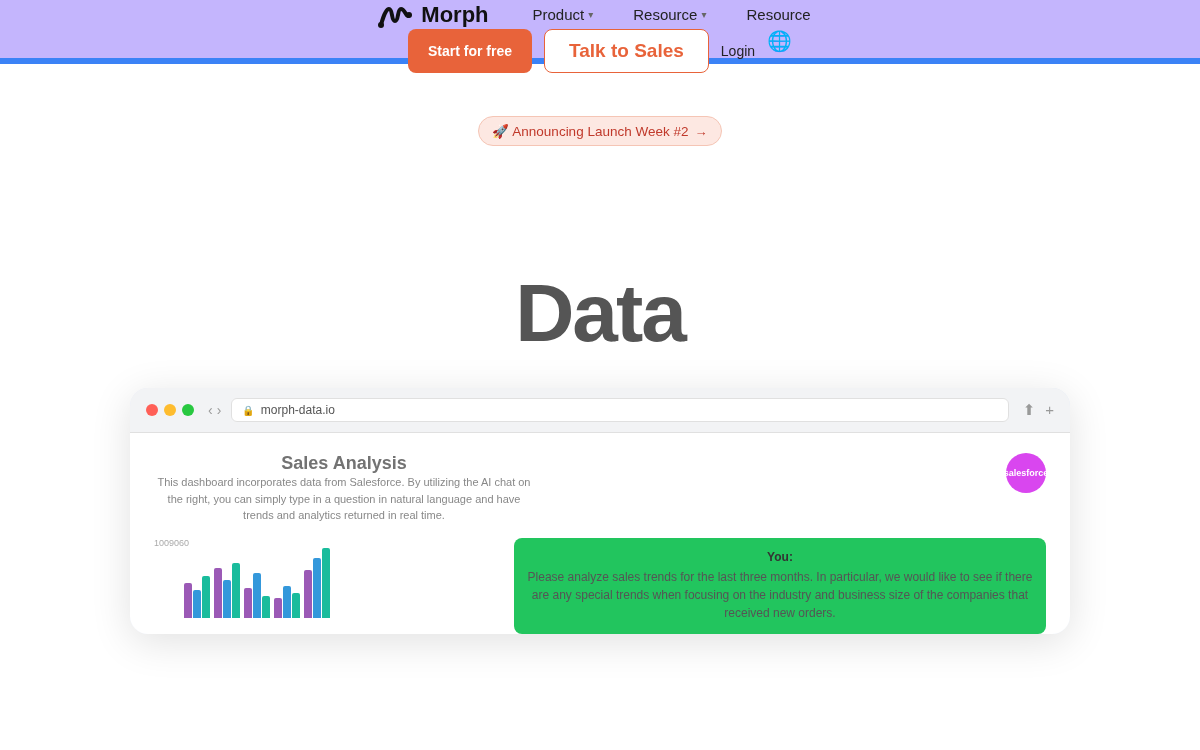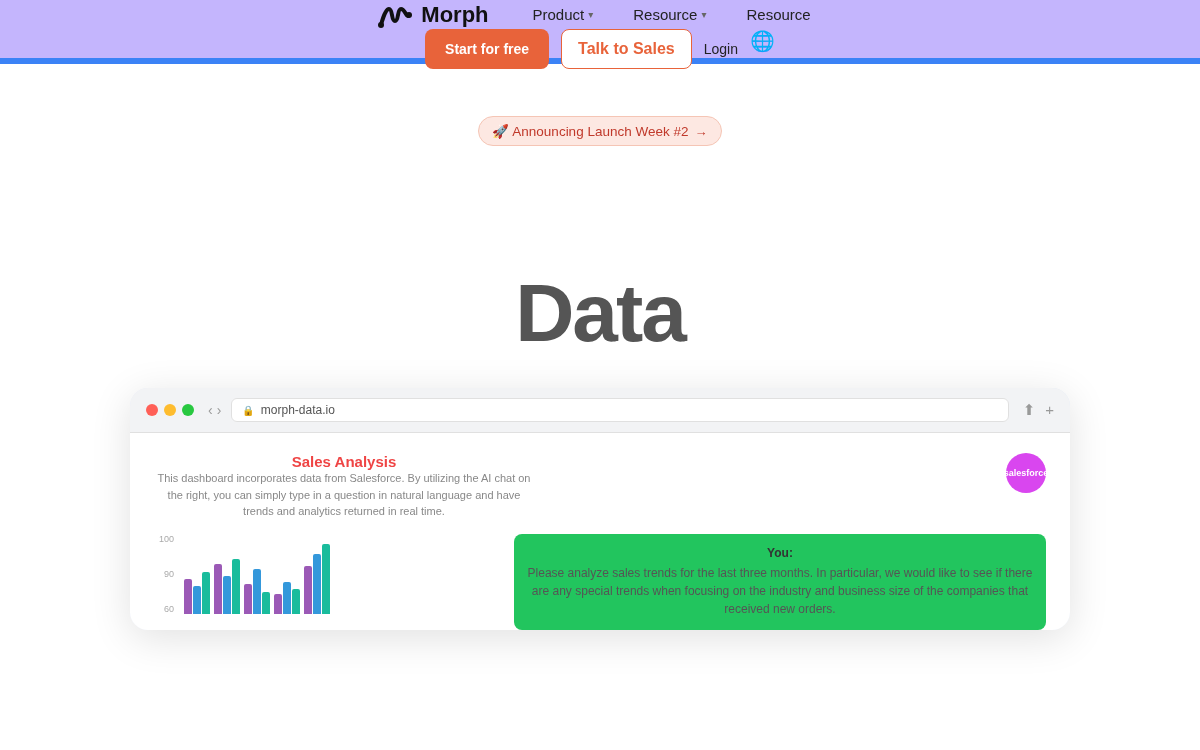--- a/index.html
+++ b/index.html
@@ -23,21 +23,21 @@
     }
     .nav-link .chevron { font-size: 10px; color: #666; }
     .nav-right { display: flex; gap: 12px; }
     .btn-start {
       background: #E8633A; color: #fff; border: none;
       padding: 10px 20px; border-radius: 8px; font-size: 14px; font-weight: 600;
       cursor: pointer;
     }
     .btn-sales {
       background: #fff; color: #E8633A; border: 1.5px solid #E8633A;
-      padding: 10px 16px; border-radius: 8px; font-size: 16px; font-weight: 600;
+      padding: 10px 24px; border-radius: 8px; font-size: 19px; font-weight: 600;
       cursor: pointer;
     }
     .btn-login { background: none; border: none; font-size: 14px; color: #222; cursor: pointer; font-weight: 500; }
     .globe-icon { font-size: 20px; cursor: pointer; color: #333; }
 
     
     .hero {
       display: flex; flex-direction: column; align-items: center;
       padding: 52px 20px 20px; text-align: center;
     }
@@ -83,31 +83,31 @@
       border: 1px solid #e0e0e0;
     }
     .lock-icon { color: #888; font-size: 10px; }
     .browser-actions { display: flex; gap: 10px; margin-left: 4px; color: #999; font-size: 15px; }
 
     .browser-content {
       background: #fff; margin: 0; padding: 20px 24px 0;
       min-height: 190px;
     }
     .dashboard-header { display: flex; justify-content: space-between; align-items: flex-start; margin-bottom: 6px; }
-    .dashboard-title { font-size: 15px; font-weight: 700; color: #ef4444; }
+    .dashboard-title { font-size: 18px; font-weight: 700; color: #737373; }
     .salesforce-badge {
       background: #d946ef; border-radius: 50%; width: 40px; height: 40px;
       display: flex; align-items: center; justify-content: center;
       color: #fff; font-size: 9px; font-weight: 700; text-align: center; line-height: 1.2;
     }
     .dashboard-desc { font-size: 11px; color: #888; line-height: 1.5; max-width: 380px; margin-bottom: 8px; }
 
     .dashboard-body { display: flex; gap: 20px; }
     .chart-area { width: 340px; }
-    .y-axis { display: flex; flex-direction: column; justify-content: space-between; font-size: 9px; color: #aaa; width: 24px; text-align: right; padding-right: 4px; height: 80px; }
+    .y-axis { display: flex; flex-direction: row; justify-content: space-between; font-size: 9px; color: #aaa; width: 24px; text-align: right; padding-right: 4px; height: 80px; }
     .chart-bars { display: flex; align-items: flex-end; gap: 4px; height: 80px; }
     .bar-group { display: flex; gap: 1px; align-items: flex-end; }
     .bar { border-radius: 2px 2px 0 0; width: 8px; }
 
     .chat-area { flex: 1; background: #22c55e; border-radius: 8px; padding: 12px; font-size: 12px; }
     .chat-label { font-weight: 700; color: #333; margin-bottom: 4px; }
     .chat-text { color: #555; line-height: 1.5; }
 
   </style>
 </head>

